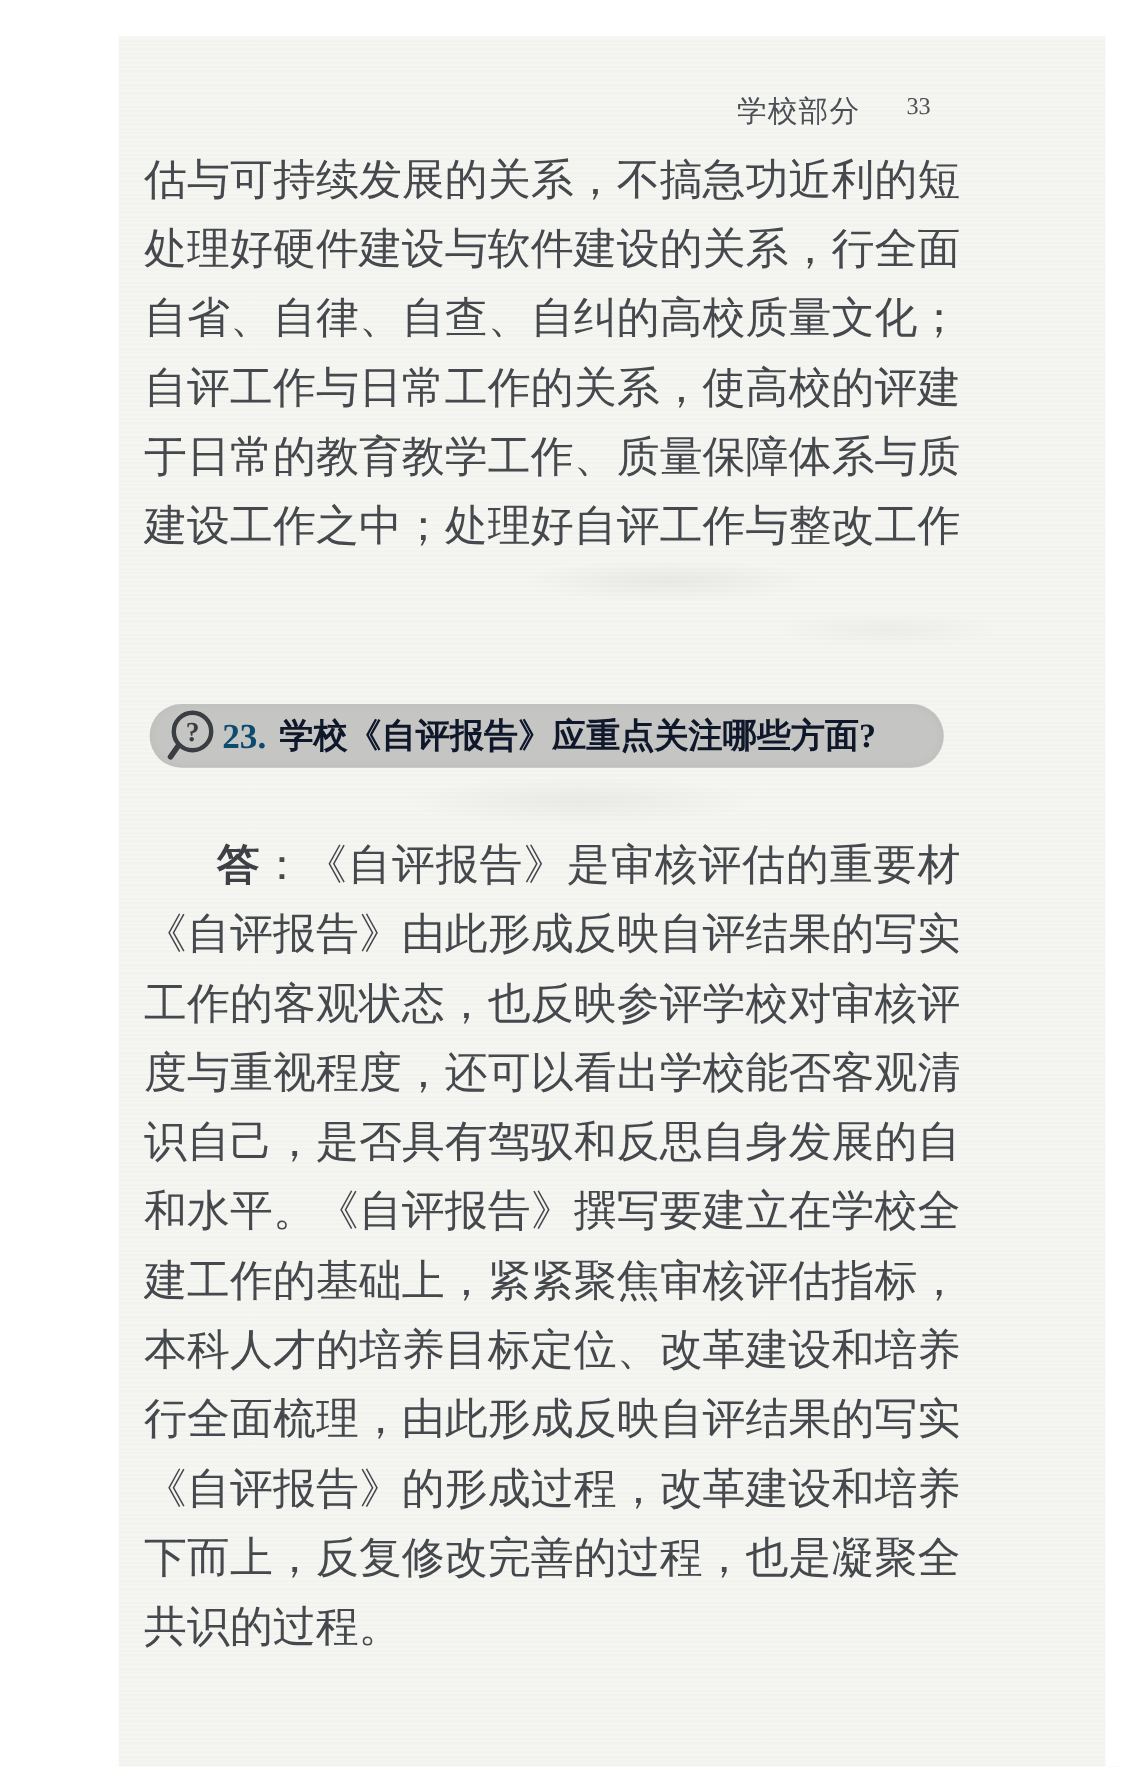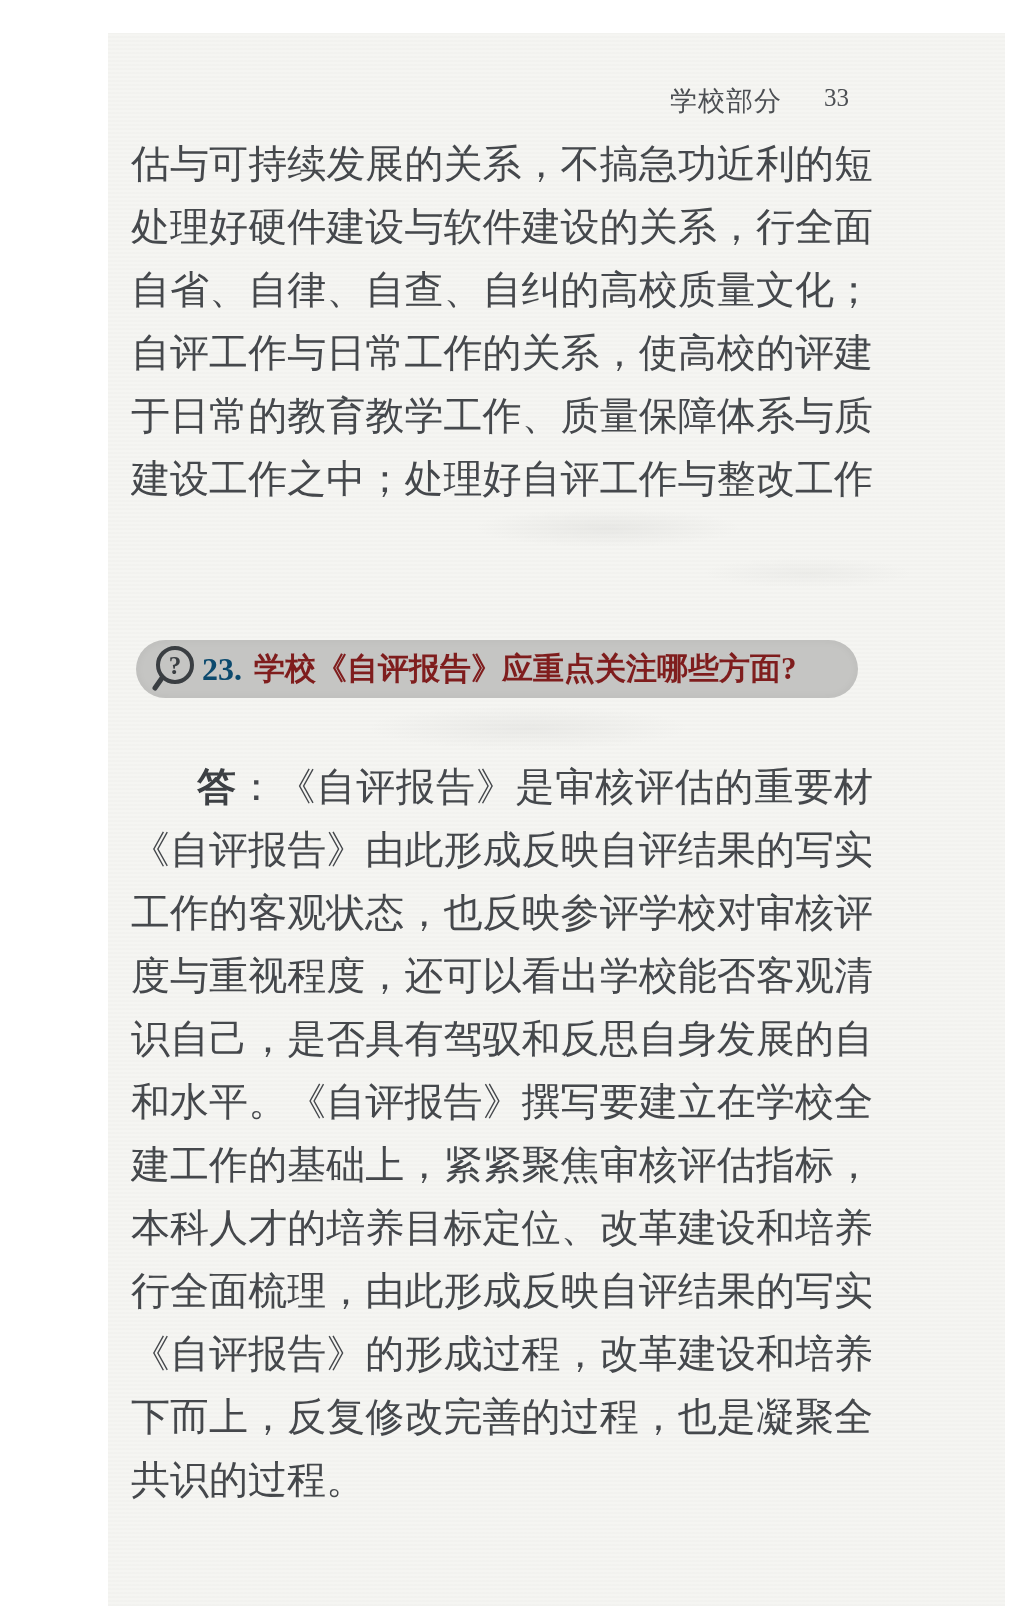--- a/index.html
+++ b/index.html
@@ -22,21 +22,21 @@
       radial-gradient(ellipse 150px 22px at 700px 540px, rgba(130,130,130,0.07), transparent 70%),
       repeating-linear-gradient(0deg, rgba(0,0,0,0.012) 0 2px, rgba(255,255,255,0.012) 2px 4px);
   }
   .running-header { position:absolute; top:50px; left:0; width:100%; height:36px; }
   .section-title {
     position:absolute; left:562px; top:0;
     font-size:27px; letter-spacing:1px; color:#4c4f53;
   }
   .page-number {
     position:absolute; left:716px; top:1px;
-    font-size:25px; color:#4c4f53;
+    font-size:22px; color:#4c4f53;
   }
   .para-block {
     position:absolute; left:23px; width:742px;
     font-size:39px; color:#45484c;
   }
   .para-continuation { top:99px; }
   .para-answer { top:722px; }
   .line {
     height:63px; line-height:63px; overflow:hidden;
     text-align:justify; text-align-last:justify;
@@ -51,21 +51,21 @@
     border-radius:29px;
     box-shadow: inset 0 0 10px rgba(0,0,0,0.05);
     display:flex; align-items:center; padding:0 12px;
   }
   .q-icon { flex:0 0 auto; width:46px; height:54px; margin:4px 6px 0 2px; }
   .q-number {
     font-weight:bold; font-size:32px; color:#0c4a6e; margin-right:12px;
     white-space:nowrap;
   }
   .q-title {
-    font-weight:bold; font-size:31px; color:#7f1d1d; white-space:nowrap;
+    font-weight:bold; font-size:31px; color:#0f172a; white-space:nowrap;
   }
 </style>
 </head>
 <body>
 
 <div class="stage">
   <div class="page">
 
     <div class="running-header">
       <span class="section-title">学校部分</span>

